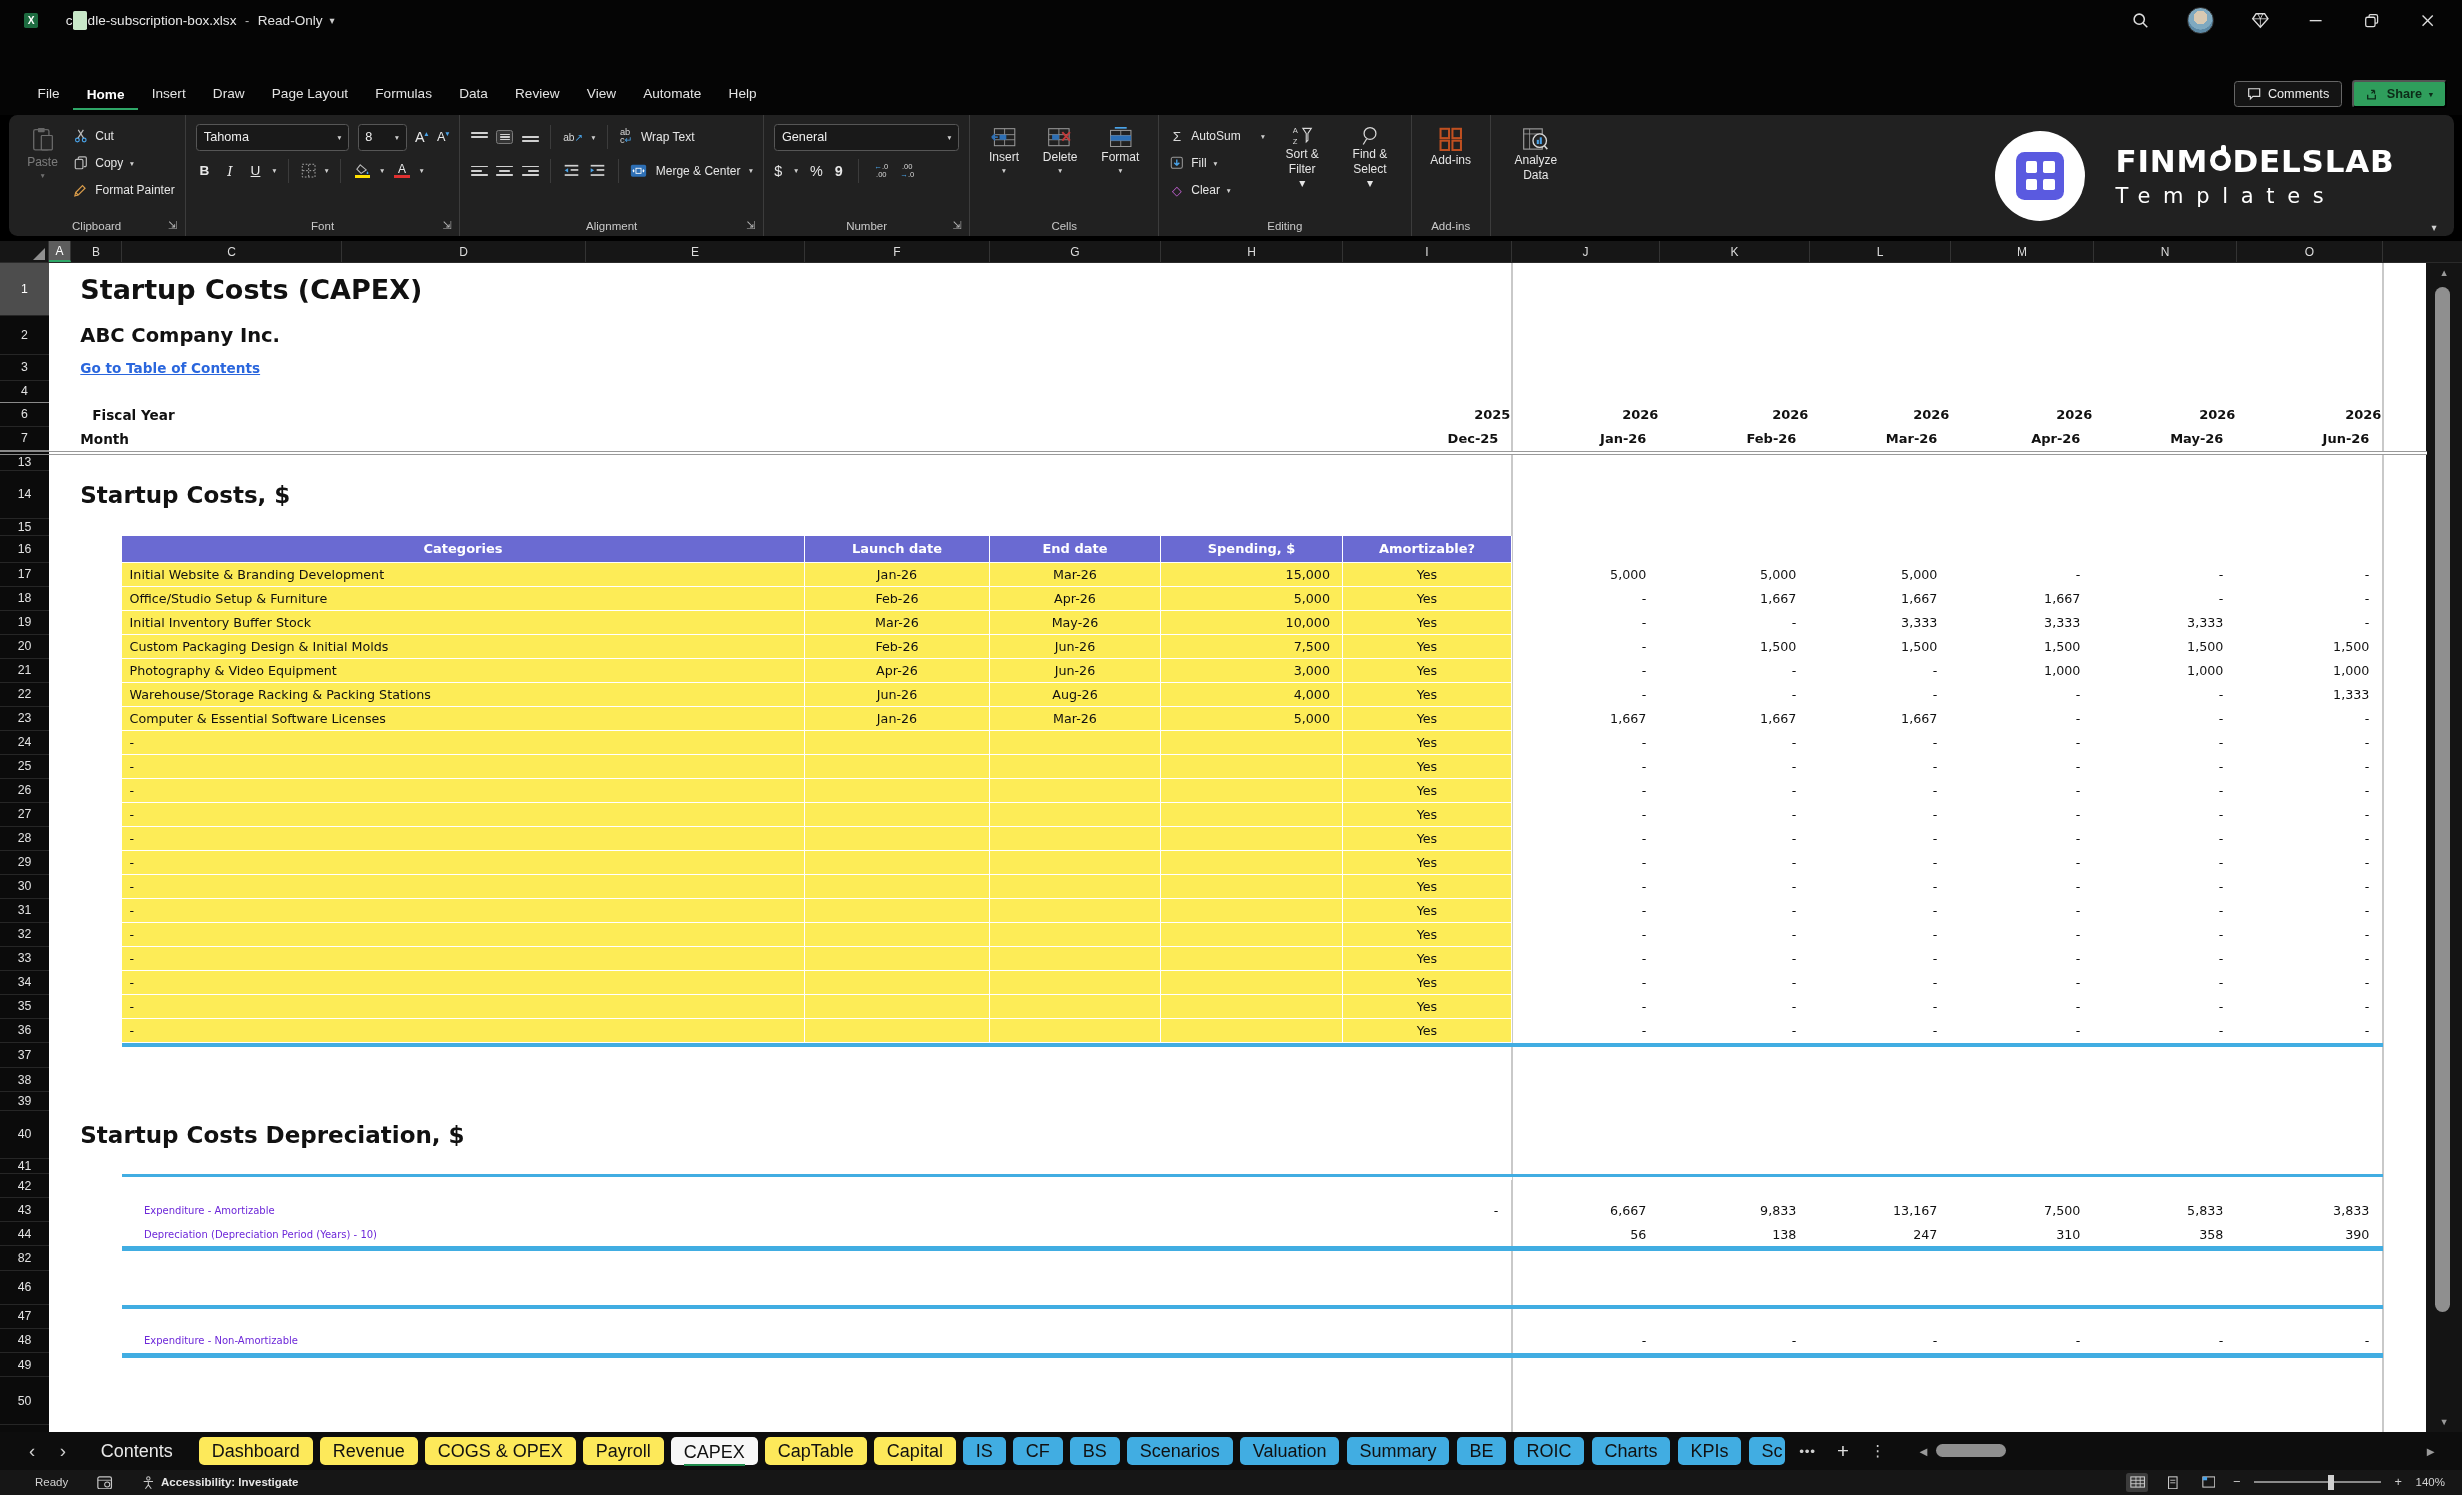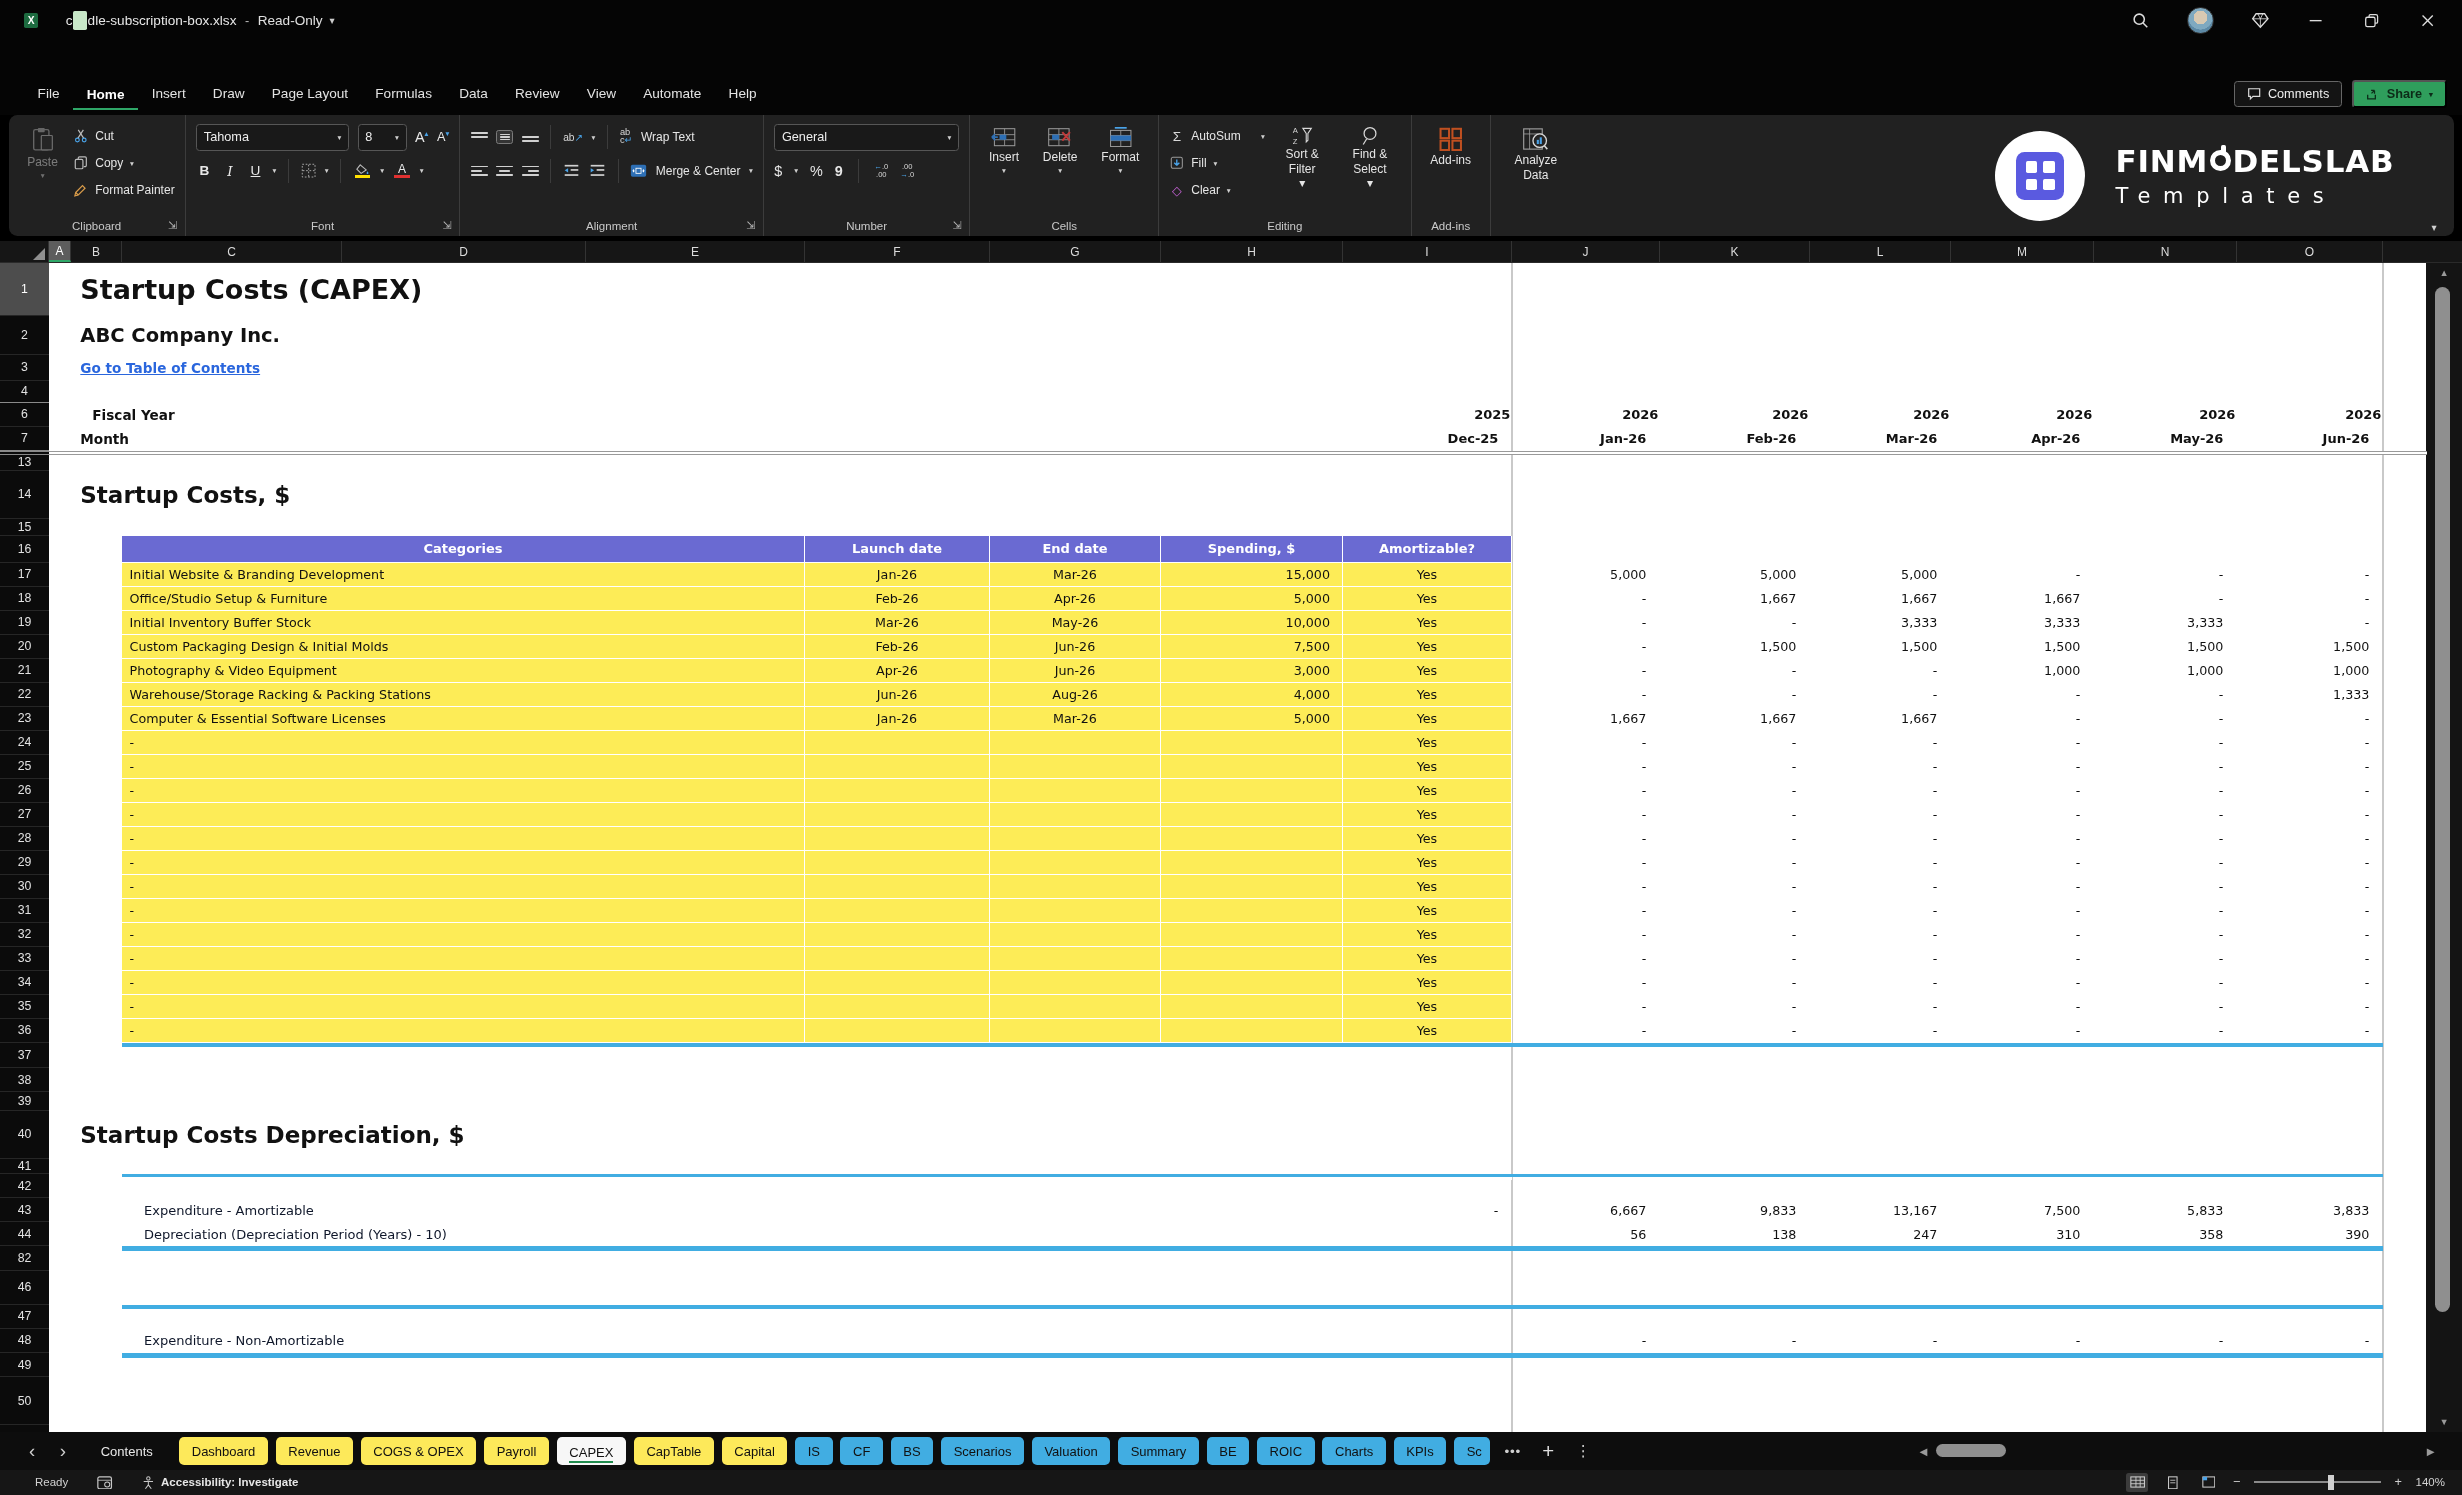--- a/index.html
+++ b/index.html
@@ -94,30 +94,30 @@
   .yc { background:#fdec57; border-right:1.7px solid #fff; border-bottom:1.7px solid #fff; font-size:12.7px; color:#111; }
   .yc.cat { padding-left:7.6px; }
   .yc.ctr { justify-content:center; }
   .yc.rt { justify-content:flex-end; padding-right:12px; }
   .num { font-size:12.7px; color:#111; justify-content:flex-end; padding-right:13.6px; }
   .bar-blue { background:#41ade2; }
   .tl-label { color:#fff; font-weight:700; font-size:13.6px; padding-left:8.5px; }
   .tl-num { color:#fff; font-weight:700; font-size:12.7px; justify-content:flex-end; padding-right:13.6px; }
   .dep-label-blue { color:#fff; font-weight:700; font-size:13px; padding-left:8.5px; }
   .dep-num-blue { color:#fff; font-weight:700; font-size:12.7px; justify-content:flex-end; padding-right:13.6px; }
-  .dep-label-plain { color:#0f172a; font-size:13px; padding-left:22px; }
+  .dep-label-plain { color:#6d28d9; font-size:10px; padding-left:22px; }
   .whitegap { background:#fff; }
   .vscroll { position:absolute; right:0; top:0; width:36px; height:100%; background:#141414; }
   .vthumb { position:absolute; left:9.3px; top:24px; width:14.4px; height:1025px; background:#8f8f8f; border-radius:7.6px; }
   .varrow { position:absolute; left:0; width:36px; text-align:center; color:#9a9a9a; font-size:9.3px; }
 
   
   .tabbar { position:absolute; top:1432px; left:0; width:2462px; height:38px; background:#0d0d0d; display:flex; align-items:center; padding-left:20.4px; gap:7.6px; }
   .tnav { color:#cfcfcf; font-size:18.7px; padding:0 8.5px; }
-  .stab { height:28px; border-radius:5.1px; padding:0 12.7px; display:flex; align-items:center; font-size:13px; color:#111; }
+  .stab { height:28px; border-radius:5.1px; padding:0 12.7px; display:flex; align-items:center; font-size:18px; color:#111; }
   .stab.plain { background:transparent; color:#e8e8e8; padding:0 18.7px; }
   .stab.yellow { background:#fde95a; }
   .stab.blue { background:#41ade2; }
   .stab.bluecut { background:#41ade2; max-width:36px; overflow:hidden; }
   .stab.active { background:#f7f7f7; }
   .stab.active span { border-bottom:2.5px solid #1f8a4c; padding-bottom:0.8px;margin-top:6px; }
   .tmore { color:#cfcfcf; font-size:13.6px; padding:0 6.8px; letter-spacing:0.8px; }
   .tplus { color:#dedede; font-size:20.4px; padding:0 6.8px; }
   .tdots { color:#cfcfcf; font-size:15.3px; padding:0 6.8px; }
   .hscroll { margin-left:auto; margin-right:22px; width:526px; height:18.7px; position:relative; display:flex; align-items:center; }

